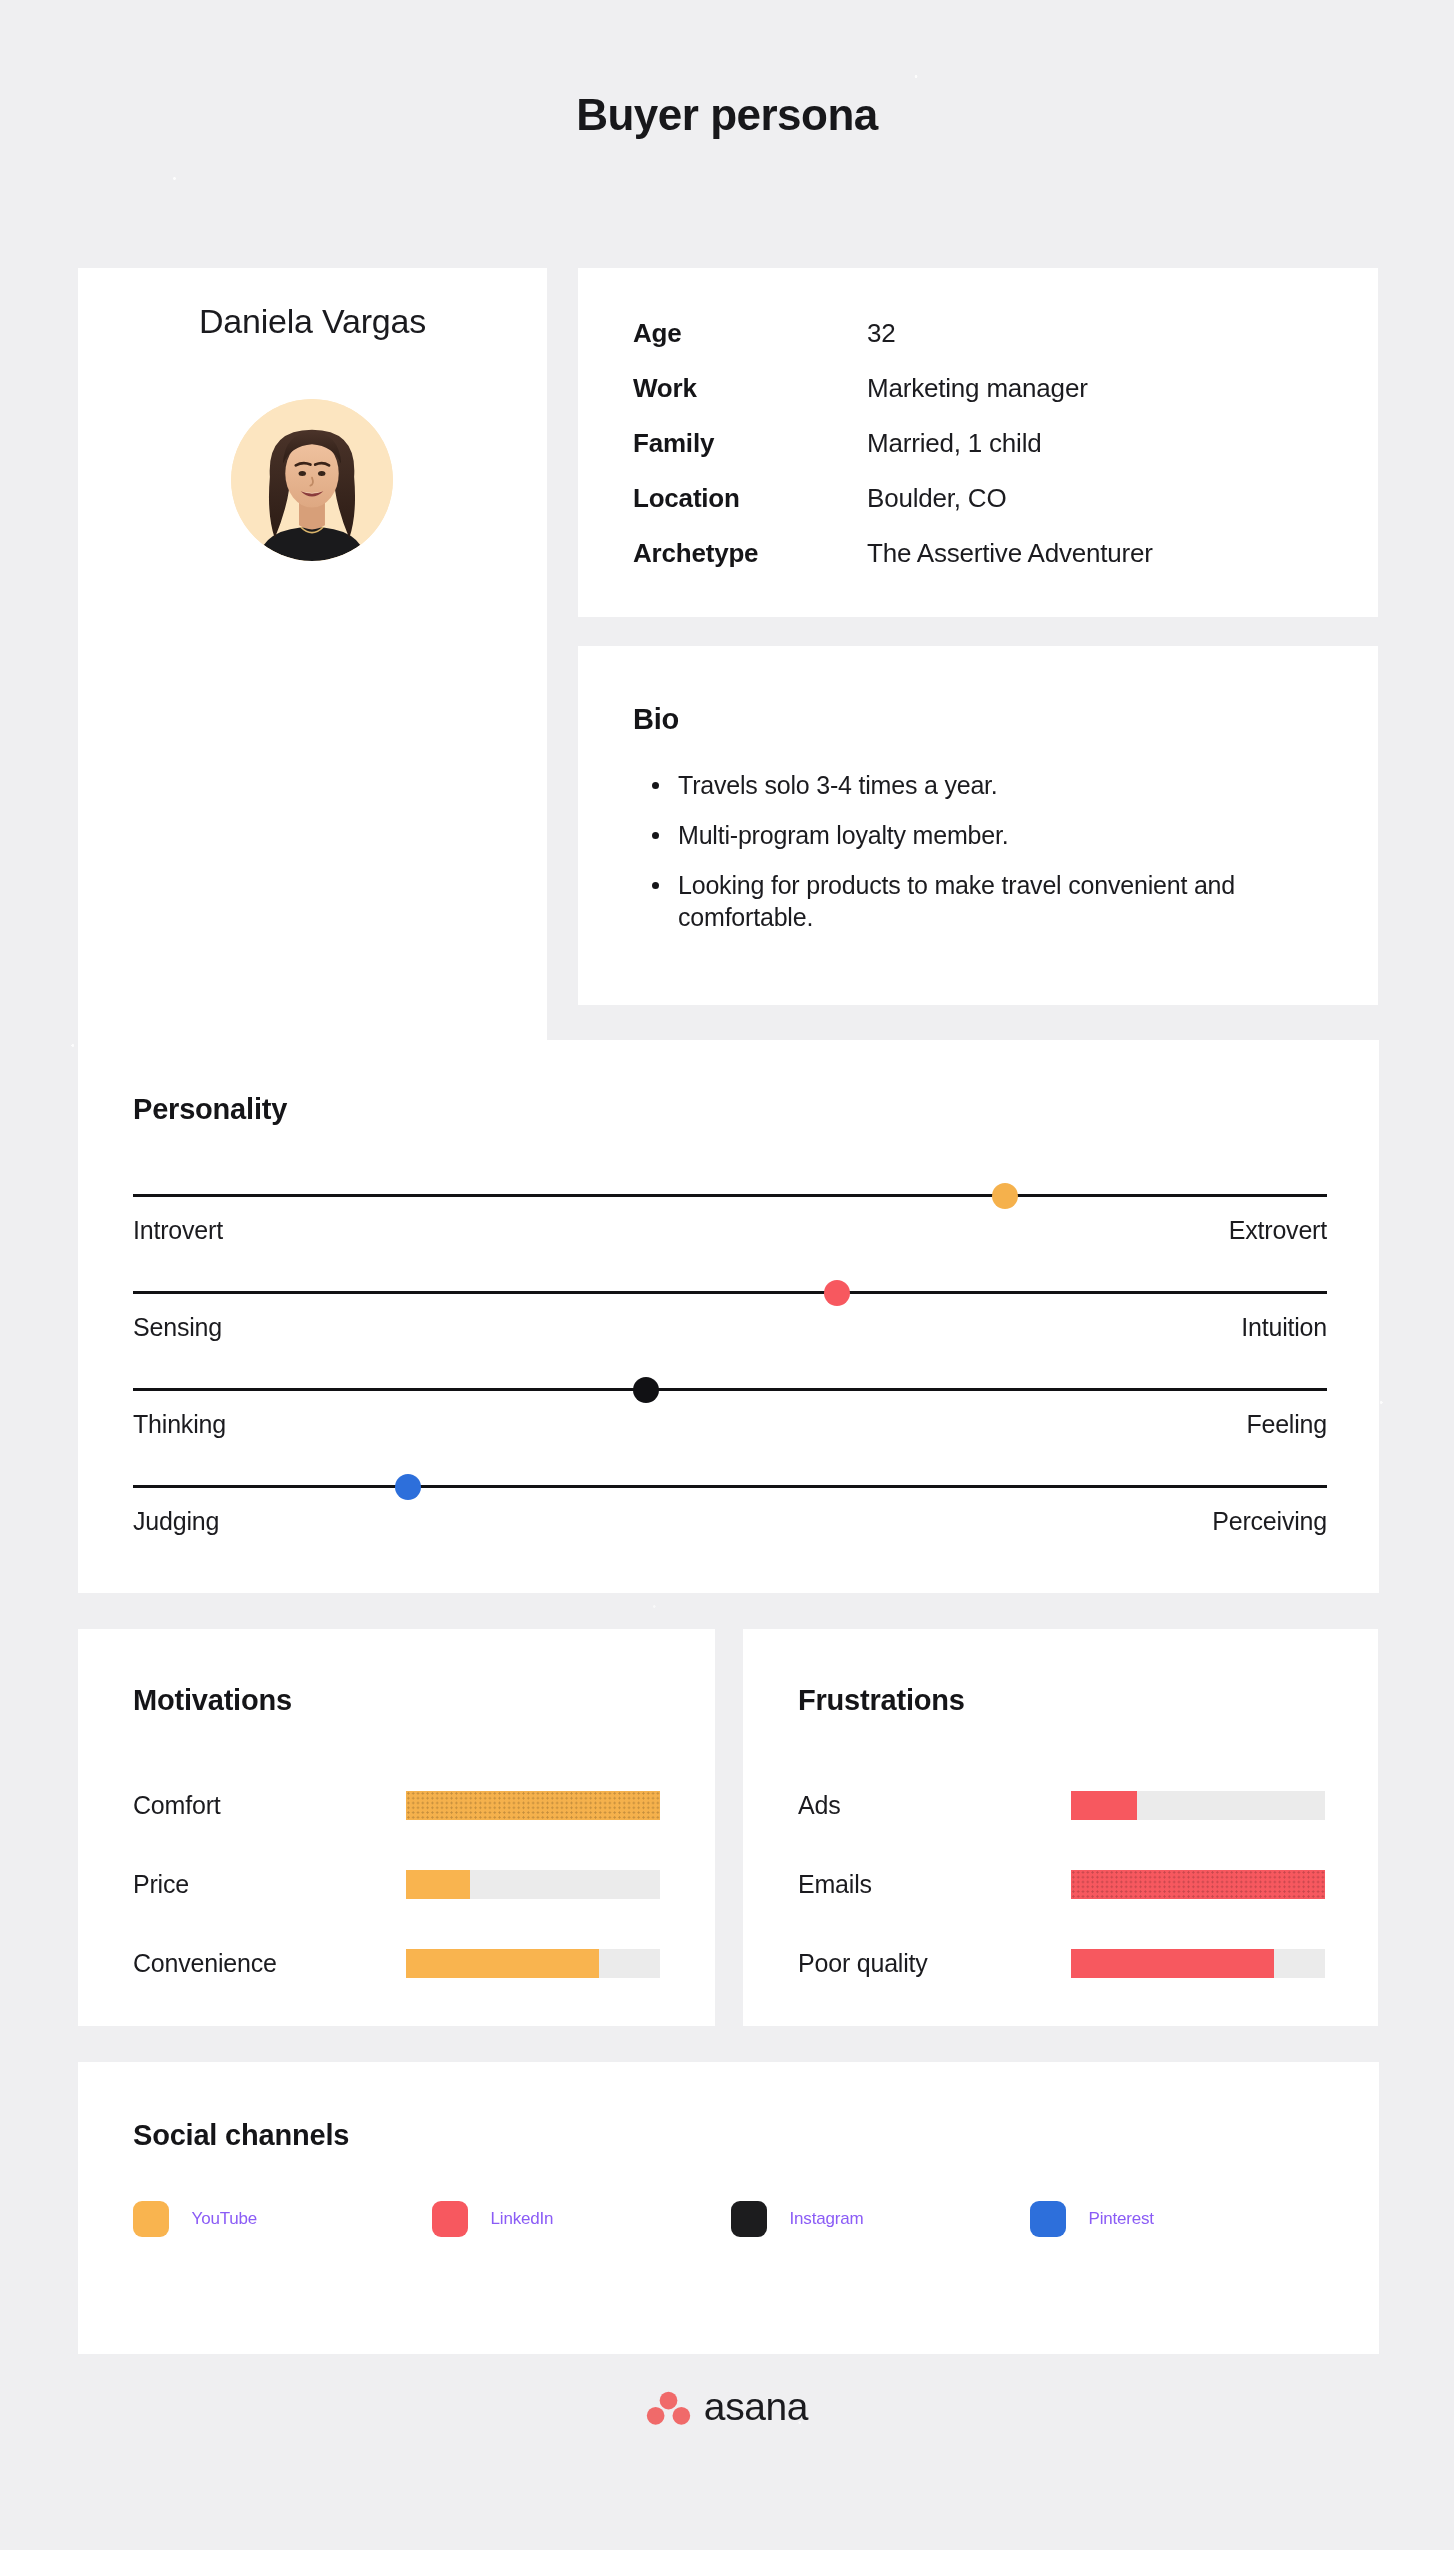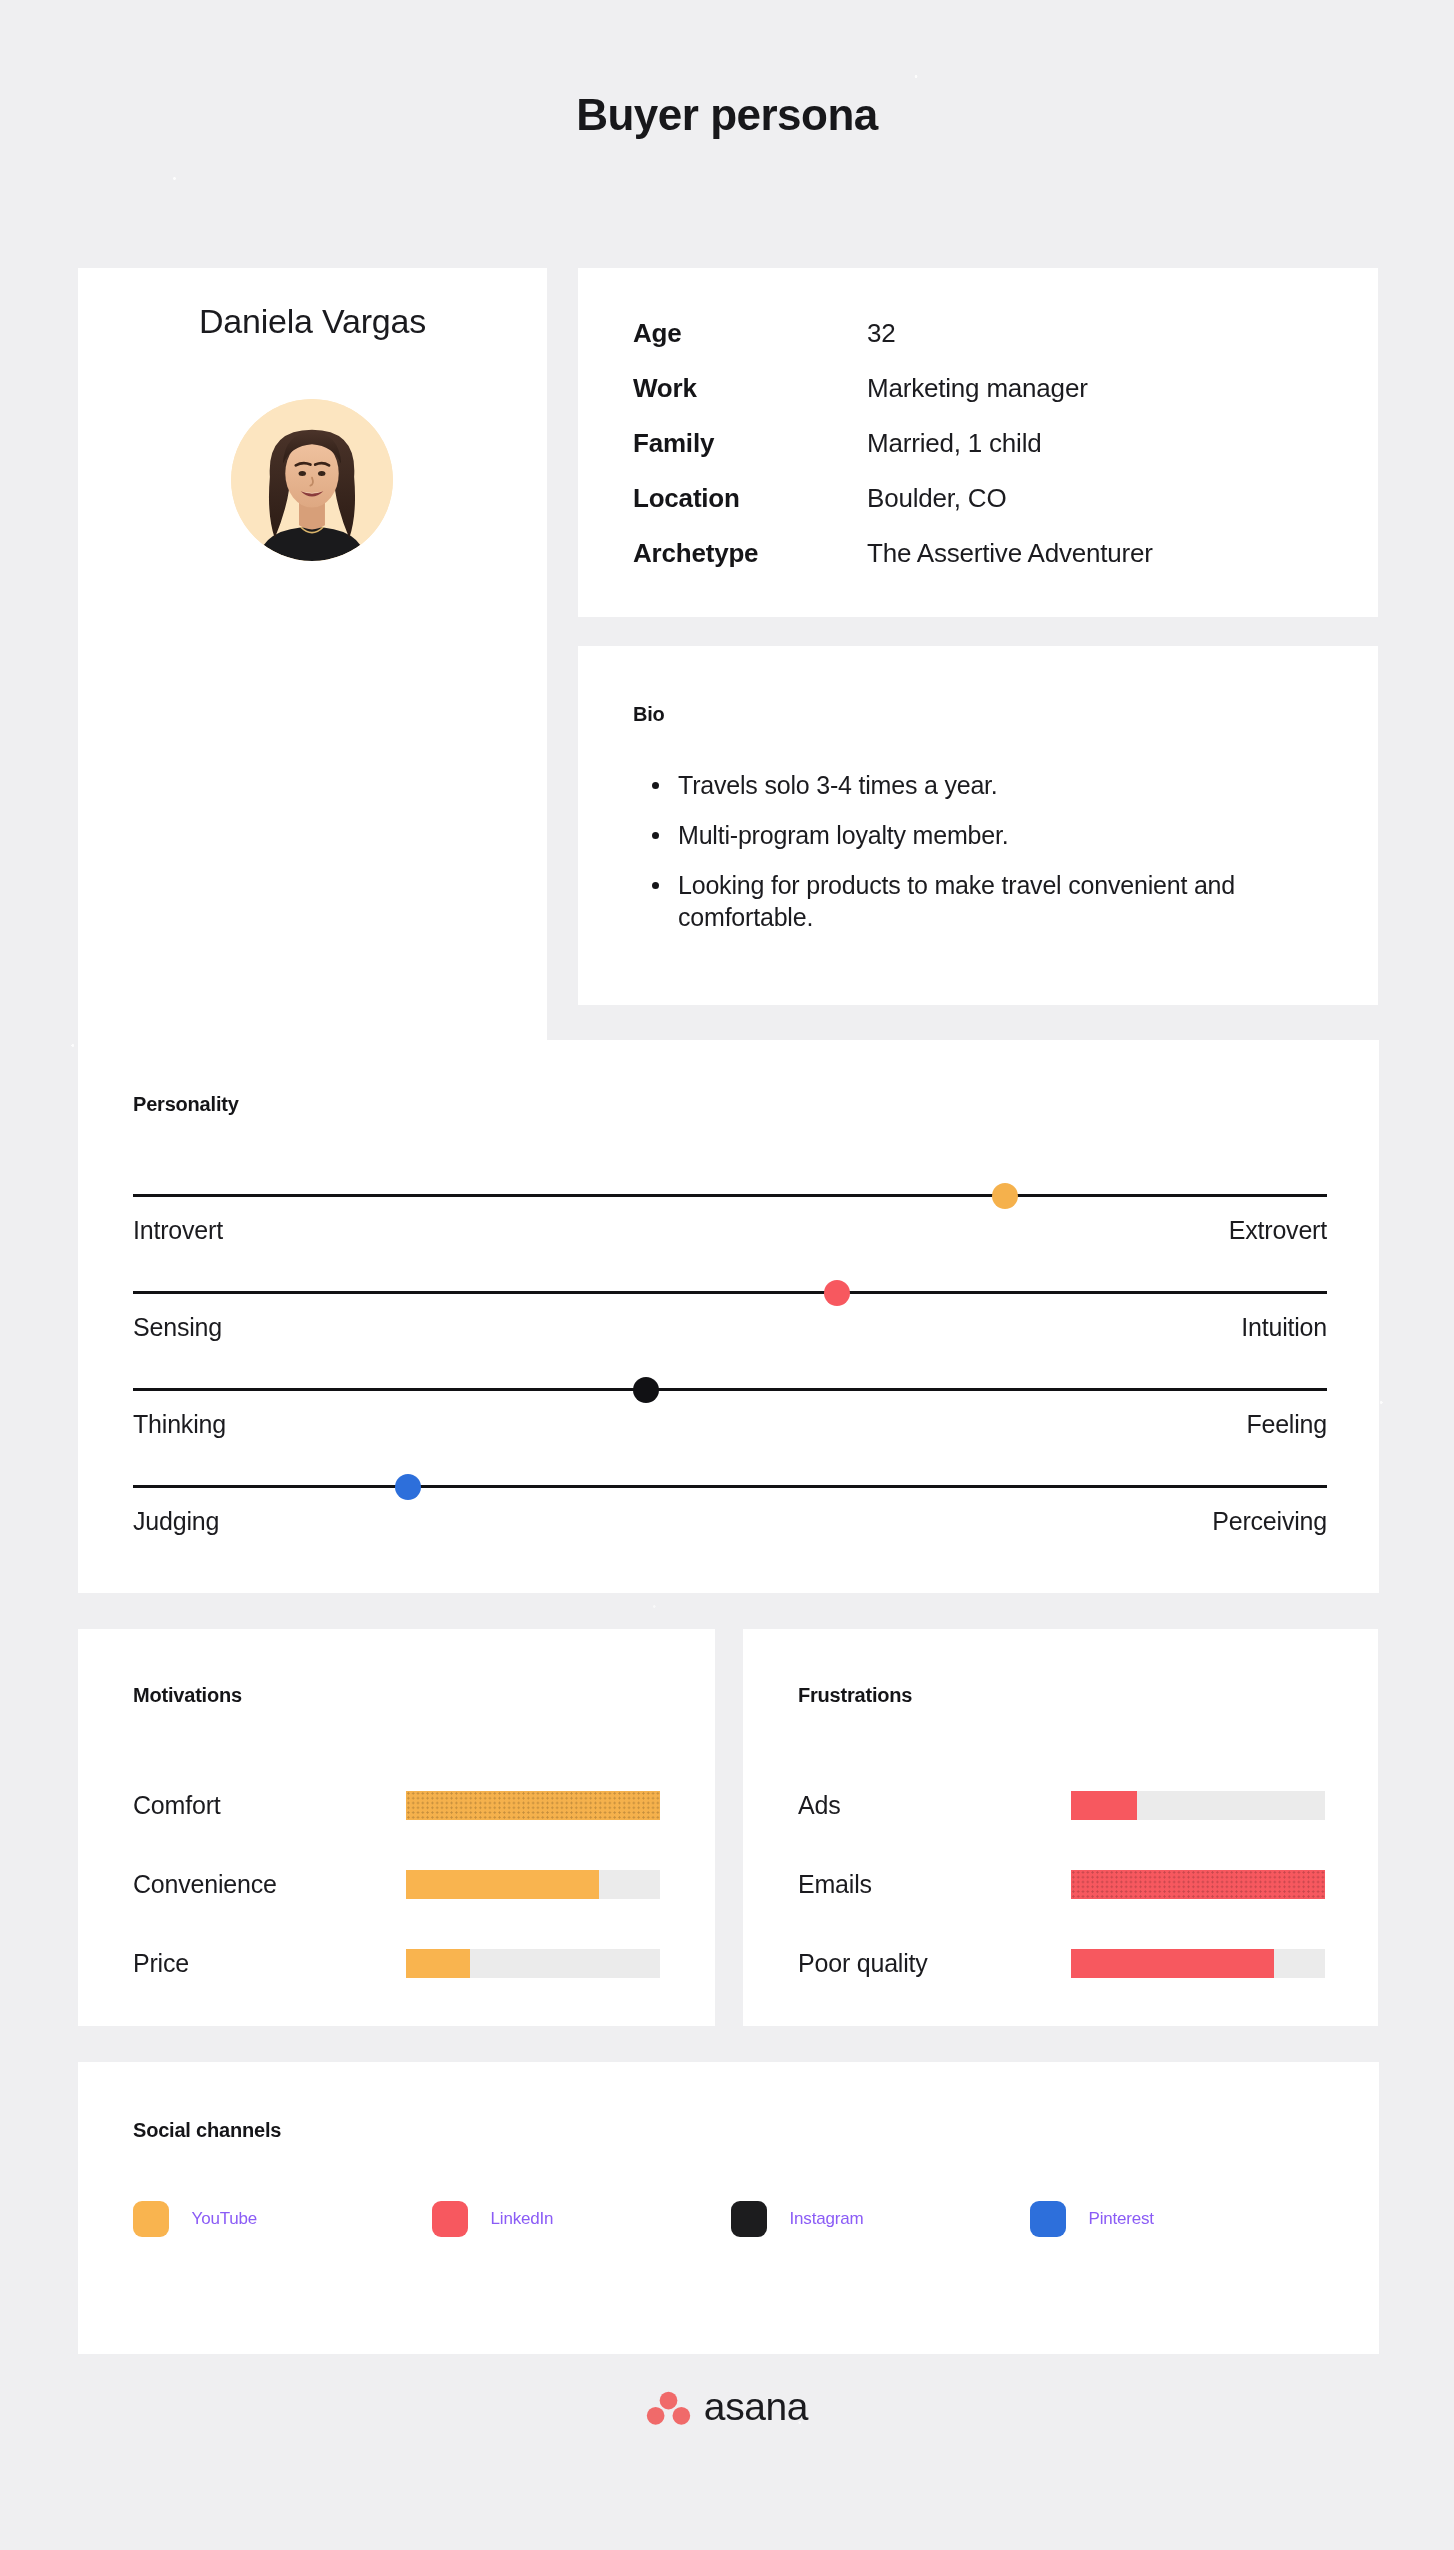--- a/index.html
+++ b/index.html
@@ -119,21 +119,21 @@
     font-weight: 400;
     color: #1b1b1f;
     letter-spacing: -0.2px;
   }
 
   
   #bio-card { left: 578px; top: 646px; width: 800px; height: 359px; }
 
   .card-heading {
     position: absolute;
-    font-size: 20px;
+    font-size: 29px;
     font-weight: 700;
     color: #151518;
     letter-spacing: -0.2px;
   }
   #bio-heading { left: 55px; top: 57px; }
 
   .bio-list {
     position: absolute;
     left: 71px; top: 123px;
     width: 695px;
@@ -424,30 +424,30 @@
     <div class="bar-rows">
 
       <div class="bar-row">
         <span class="bar-label">Comfort</span>
         <div class="bar-track">
           <div class="bar-fill dither" style="width:100%;background-color:#f5b14c;"></div>
         </div>
       </div>
 
       <div class="bar-row">
+        <span class="bar-label">Price</span>
+        <div class="bar-track">
+          <div class="bar-fill" style="width:25%;background-color:#f9b44f;"></div>
+        </div>
+      </div>
+
+      <div class="bar-row">
         <span class="bar-label">Convenience</span>
         <div class="bar-track">
           <div class="bar-fill" style="width:76%;background-color:#f9b44f;"></div>
-        </div>
-      </div>
-
-      <div class="bar-row">
-        <span class="bar-label">Price</span>
-        <div class="bar-track">
-          <div class="bar-fill" style="width:25%;background-color:#f9b44f;"></div>
         </div>
       </div>
 
     </div>
   </section>
 
   <section class="card" id="frustrations-card">
     <div class="card-heading" id="frustrations-heading">Frustrations</div>
     <div class="bar-rows">
 

